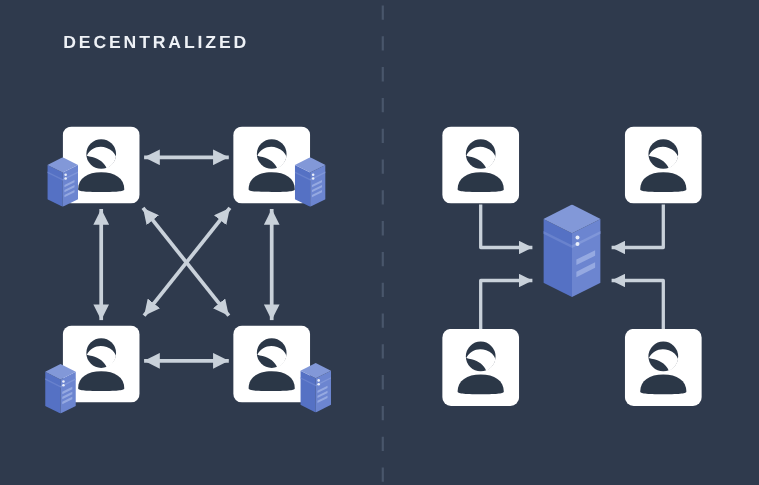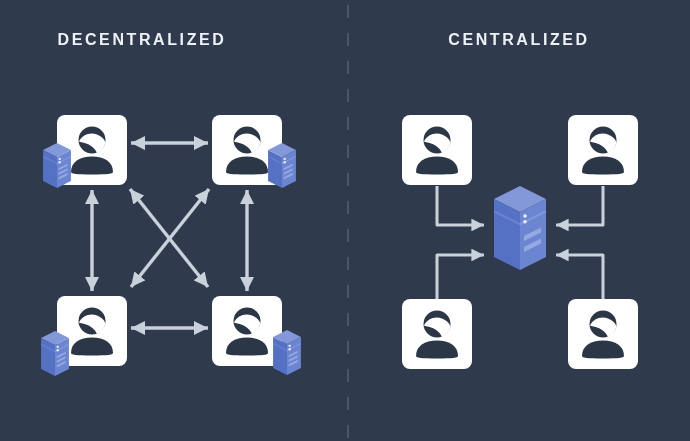--- a/index.html
+++ b/index.html
@@ -26,21 +26,20 @@
   #scene { position: absolute; left: 0; top: 0; }
   .connector { fill: none; stroke-linejoin: round; stroke-linecap: butt; }
 </style>
 </head>
 <body>
 
 <div id="app">
 
   <div id="title-left" class="panel-title">DECENTRALIZED</div>
 
-  <div id="title-right" class="panel-title">CENTRALIZED</div>
 
   <svg id="scene" width="690" height="441" viewBox="0 0 690 441">
     <defs>
       <marker id="ah" viewBox="0 0 10 10" refX="10" refY="5" markerWidth="4.2" markerHeight="4.2" markerUnits="strokeWidth" orient="auto-start-reverse">
         <path d="M0,0 L10,5 L0,10 Z" fill="#c9d1da"></path>
       </marker>
 
       <symbol id="user-card" viewBox="0 0 70 70">
         <rect x="0" y="0" width="70" height="70" rx="8" fill="#ffffff"></rect>
         <circle cx="35" cy="25" r="13.5" fill="#2b3747"></circle>

